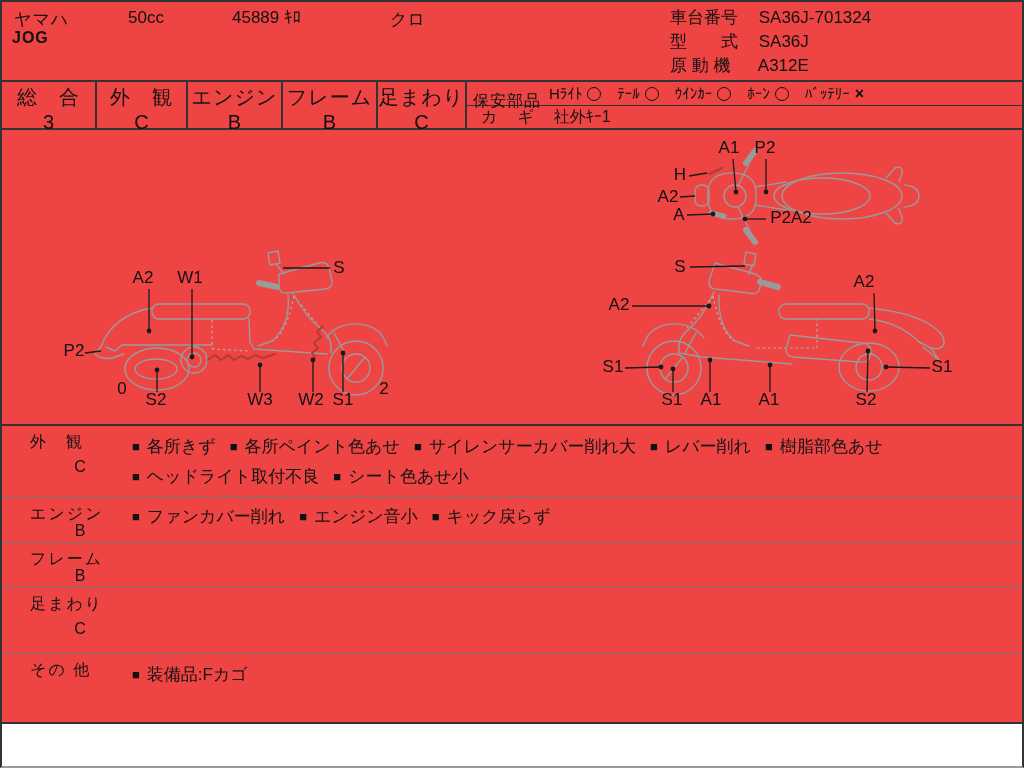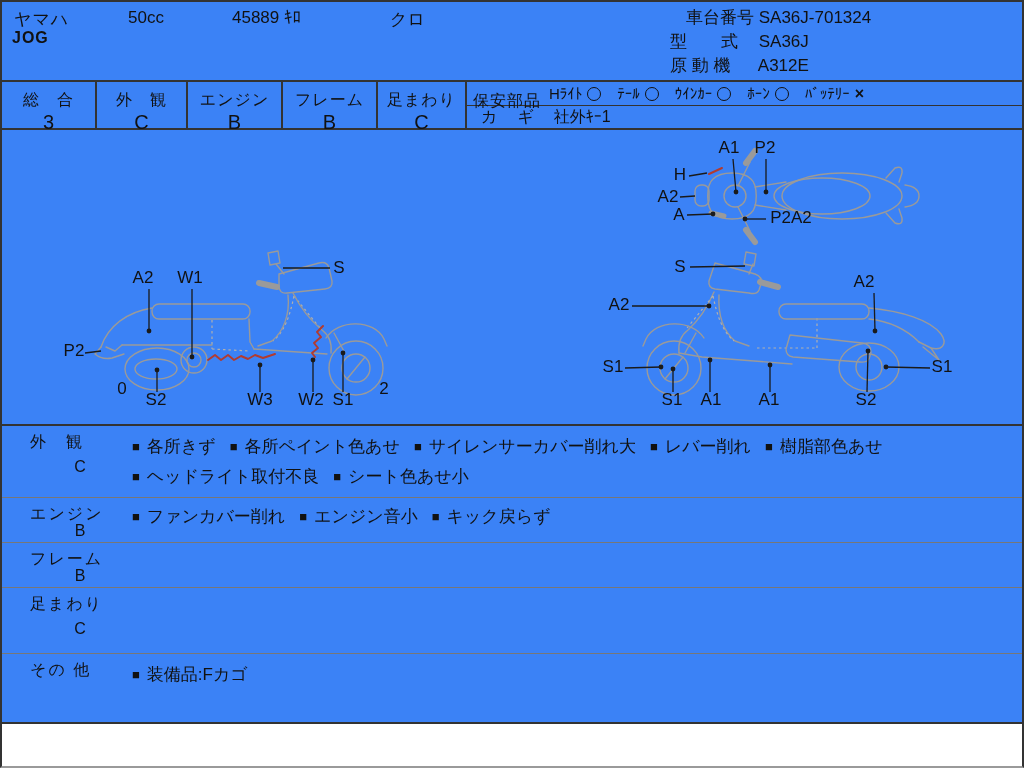--- a/index.html
+++ b/index.html
@@ -1,34 +1,34 @@
 <!DOCTYPE html>
 <html style="--damage: #b23b30; --outline: #9a9a9a;"><head>
 <meta charset="utf-8">
 <style>
   html,body{margin:0;padding:0;background:#e8e8e8;}
   .sheet{
-    position:relative;width:1024px;height:768px;background:#3b82f6;
+    position:relative;width:1024px;height:768px;background:#ef4444;
     font-family:"Liberation Sans","DejaVu Sans",sans-serif;color:#111;
     box-sizing:border-box;border:2px solid #333;border-bottom-color:#9a9a9a;
     overflow:hidden;
   }
   
   .hdr{position:absolute;left:0;top:0;width:1024px;height:78px;}
   .hdr .maker{position:absolute;left:12px;top:6px;font-size:17px;letter-spacing:1px;}
   .hdr .model{position:absolute;left:10px;top:27px;font-size:16px;font-weight:600;letter-spacing:1px;}
   .hdr .disp{position:absolute;left:126px;top:6px;font-size:17px;}
   .hdr .mileage{position:absolute;left:230px;top:6px;font-size:17px;}
   .hdr .color{position:absolute;left:388px;top:6px;font-size:17px;}
   .hdr .idrow{position:absolute;left:668px;font-size:17px;white-space:nowrap;}
   .hdr .idrow .lab{display:inline-block;min-width:84px;}
   
   .gradestrip{position:absolute;left:0;top:78px;width:1024px;height:50px;border-top:2px solid #333;border-bottom:2px solid #333;box-sizing:border-box;}
   .gcell{position:absolute;top:0;height:46px;border-right:2px solid #333;text-align:center;box-sizing:border-box;}
-  .gcell .glab{font-size:16px;margin-top:8px;letter-spacing:1px;}
+  .gcell .glab{font-size:20px;margin-top:2px;letter-spacing:1px;}
   .gcell .gval{font-size:20px;line-height:22px;}
   .safety{position:absolute;left:465px;top:0;width:559px;height:46px;}
   .safety .rowA{position:absolute;left:0;top:0;width:559px;height:24px;border-bottom:1px solid #333;box-sizing:border-box;display:flex;align-items:center;}
   .safety .ttl{font-size:16px;margin-left:6px;margin-right:8px;letter-spacing:1px;margin-top:15px;}
   .sitem{display:flex;align-items:center;margin-right:16px;font-size:15px;white-space:nowrap;}
   .scirc{display:inline-block;width:12px;height:12px;border:1.7px solid #111;border-radius:50%;margin-left:5px;}
   .scross{font-size:16px;font-weight:700;margin-left:5px;line-height:12px;}
   .safety .rowB{position:absolute;left:0;top:25px;width:559px;height:21px;display:flex;align-items:center;font-size:16px;}
   .safety .rowB .klab{margin-left:14px;letter-spacing:2px;}
   .safety .rowB .kval{margin-left:18px;}
@@ -58,21 +58,21 @@
 <body>
 
 <div class="sheet">
 
   <div class="hdr">
     <div class="maker">ヤマハ</div>
     <div class="model">JOG</div>
     <div class="disp">50cc</div>
     <div class="mileage"><span>45889</span>&nbsp;<span>ｷﾛ</span></div>
     <div class="color">クロ</div>
-    <div class="idrow" style="top:4px;text-align:right;"><span class="lab">車台番号</span> <span>SA36J-701324</span></div>
+    <div class="idrow" style="top:4px;"><span class="lab">車台番号</span> <span>SA36J-701324</span></div>
     <div class="idrow" style="top:28px;"><span class="lab">型　　式</span> <span>SA36J</span></div>
     <div class="idrow" style="top:52px;"><span class="lab">原 動 機</span> <span>A312E</span></div>
   </div>
 
   <div class="gradestrip">
     <div id="grade-cells">
         <div class="gcell" style="left: 0px; width: 95px;">
           <div class="glab">総　合</div>
           <div class="gval">3</div>
         </div>

